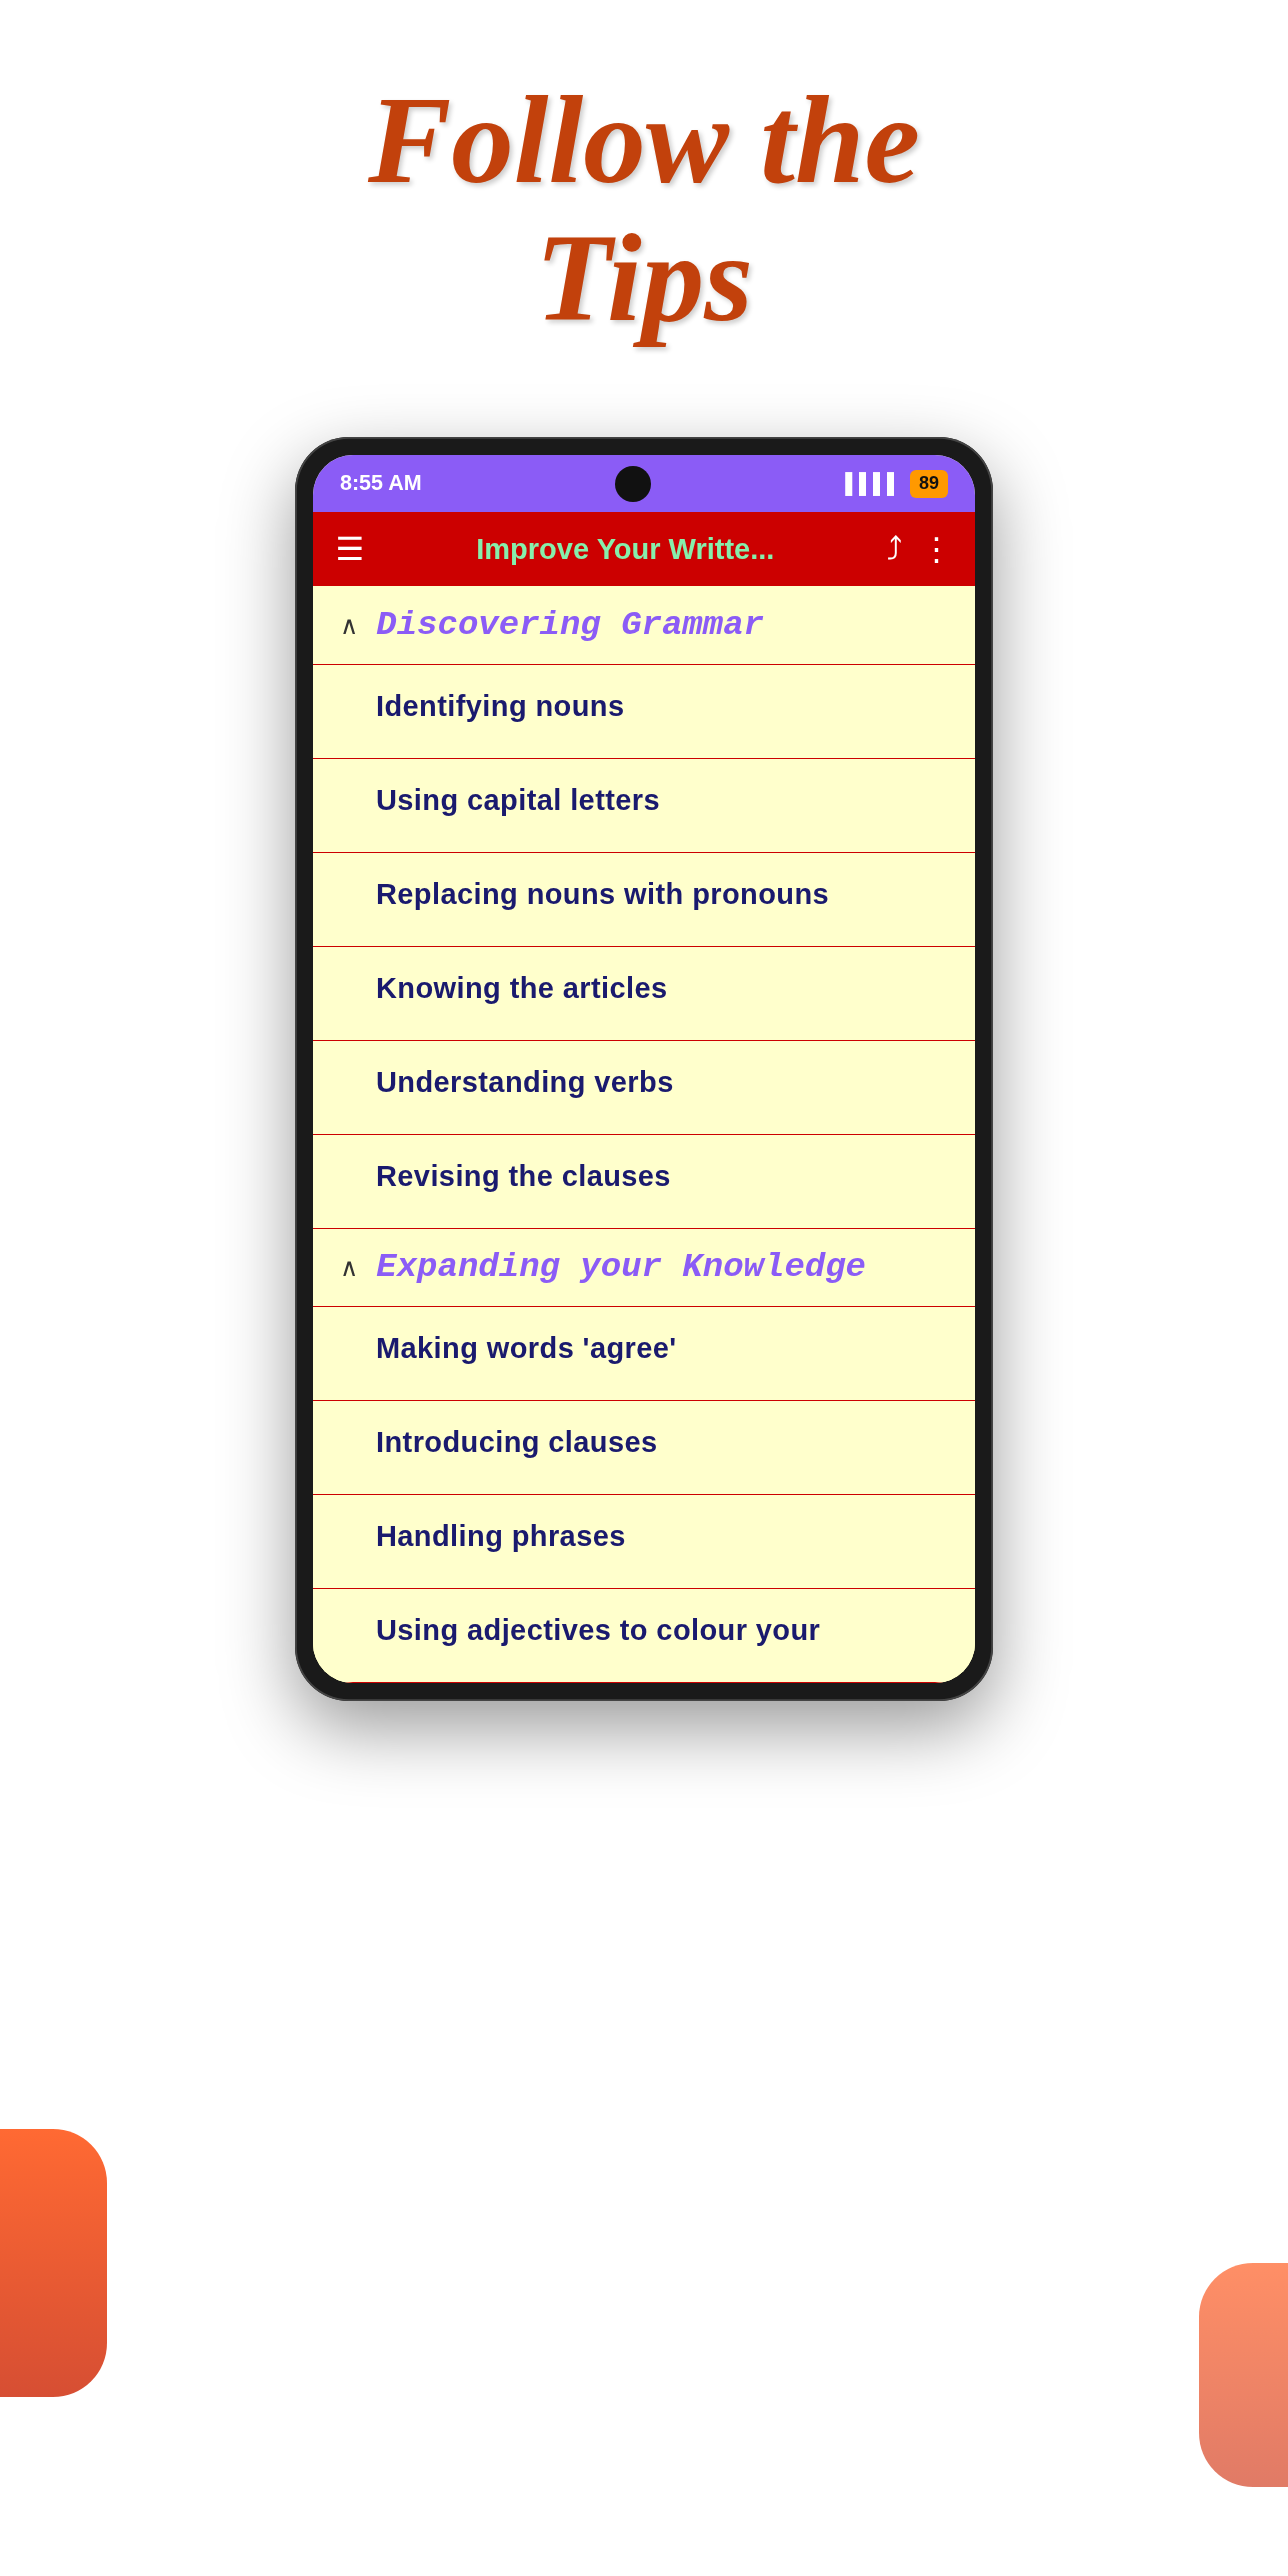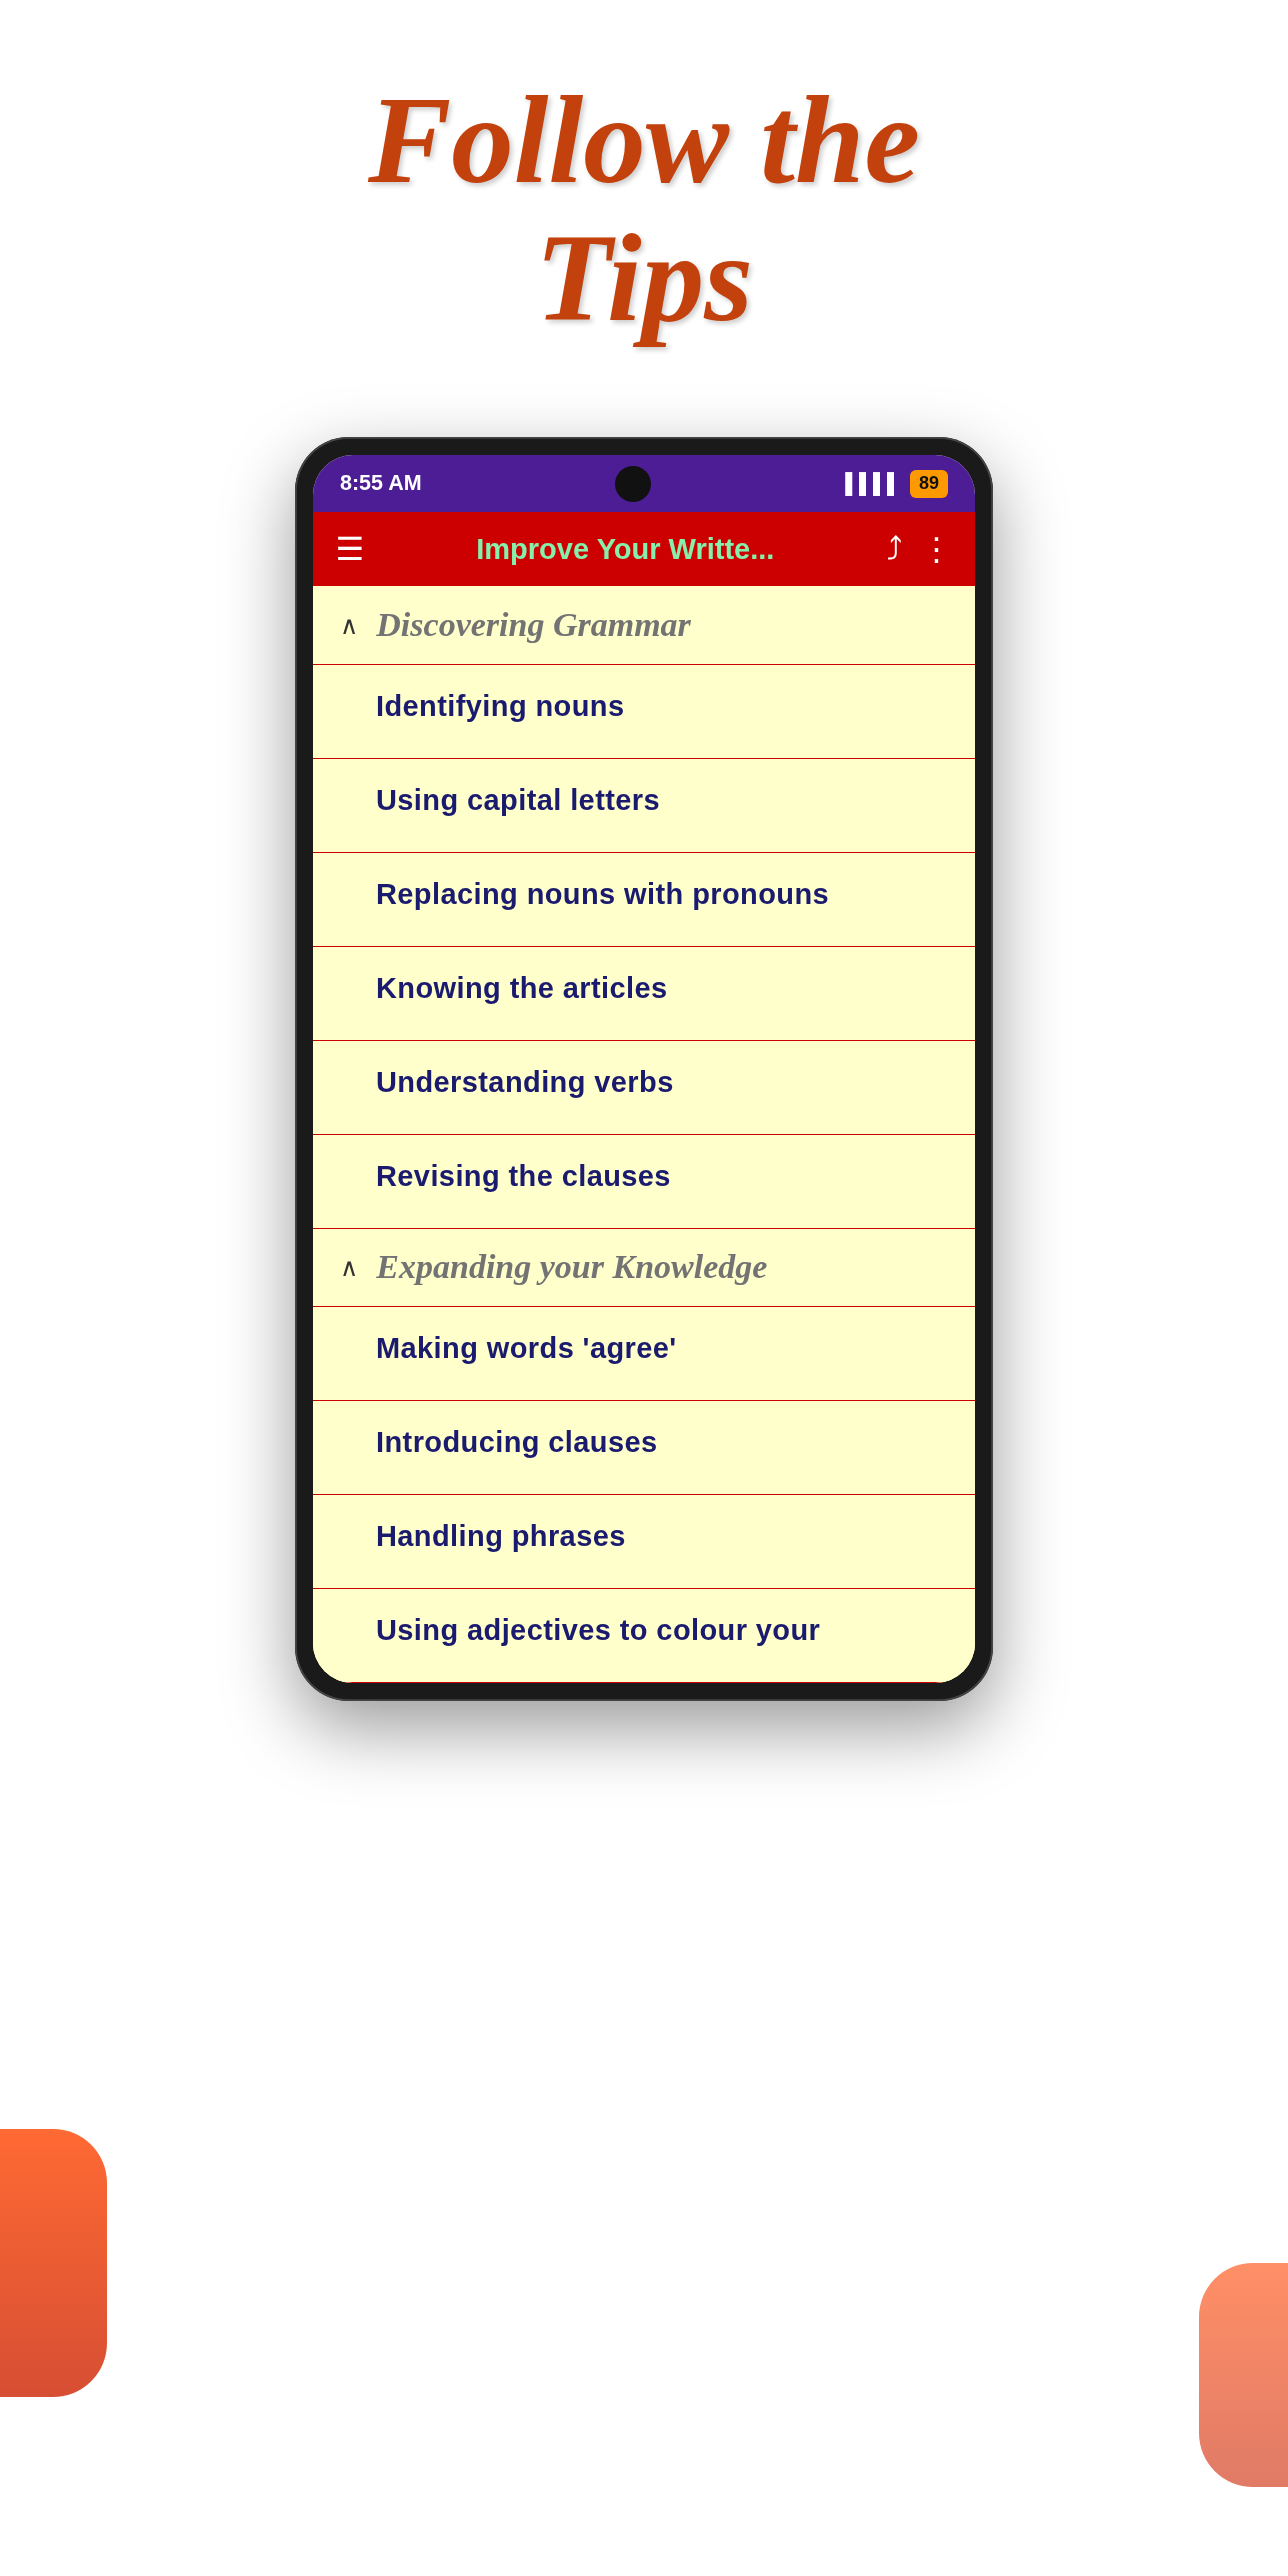--- a/index.html
+++ b/index.html
@@ -56,21 +56,21 @@
 
     .phone-screen {
       background: #f5f5dc;
       border-radius: 40px;
       overflow: hidden;
       position: relative;
     }
 
     
     .status-bar {
-      background: #4c1d95;
+      background: #8b5cf6;
       display: flex;
       justify-content: space-between;
       align-items: center;
       padding: 10.7px 27px;
       color: white;
       font-size: 19.7px;
       font-weight: bold;
     }
 
     .status-bar-left {
@@ -136,24 +136,24 @@
       background: #ffffcc;
     }
 
     .section-chevron {
       color: #333;
       font-size: 25px;
       margin-right: 18px;
     }
 
     .section-title {
-      font-family: Liberation Serif, serif;
+      font-family: Liberation Mono, monospace;
       font-style: italic;
       font-size: 34px;
-      color: #737373;
+      color: #8b5cf6;
       font-weight: bold;
     }
 
     .menu-item {
       display: flex;
       align-items: center;
       padding: 25px 27px 35px 63px;
       border-bottom: 1.8px solid #cc0000;
       background: #ffffcc;
       cursor: pointer;

